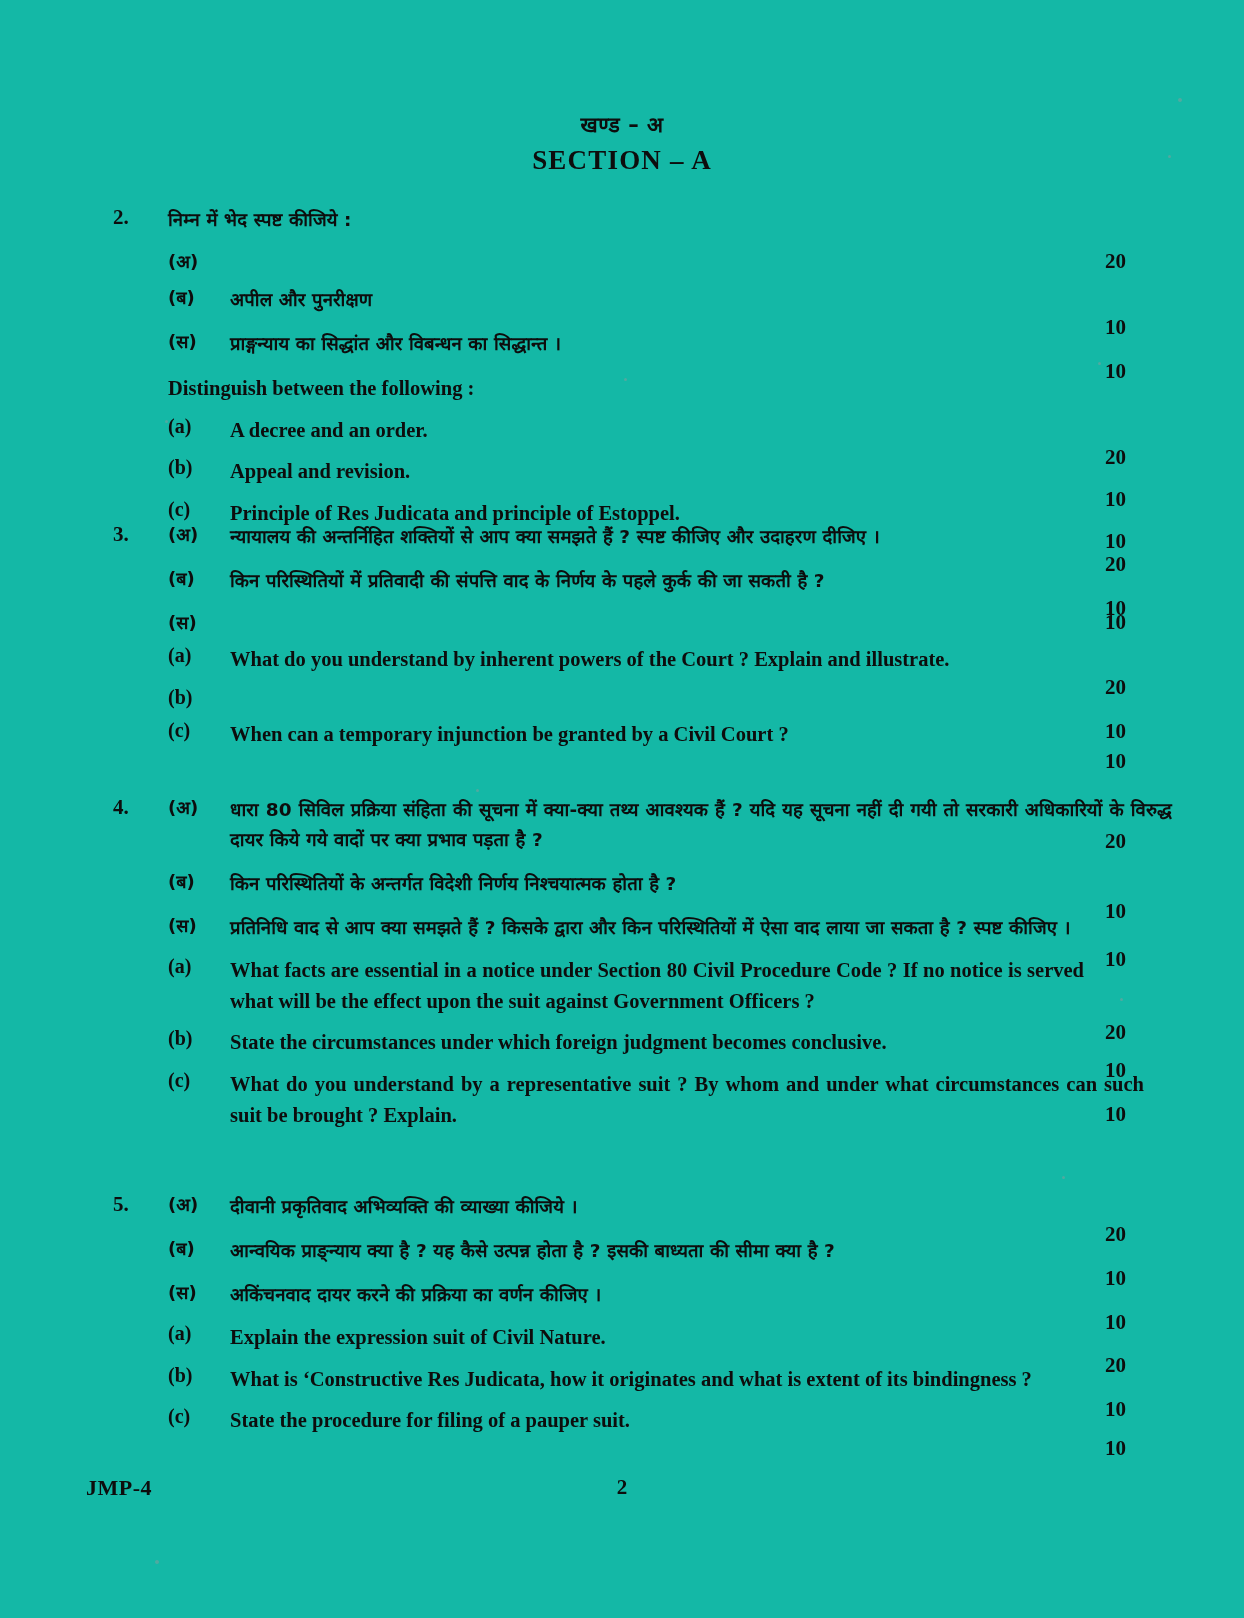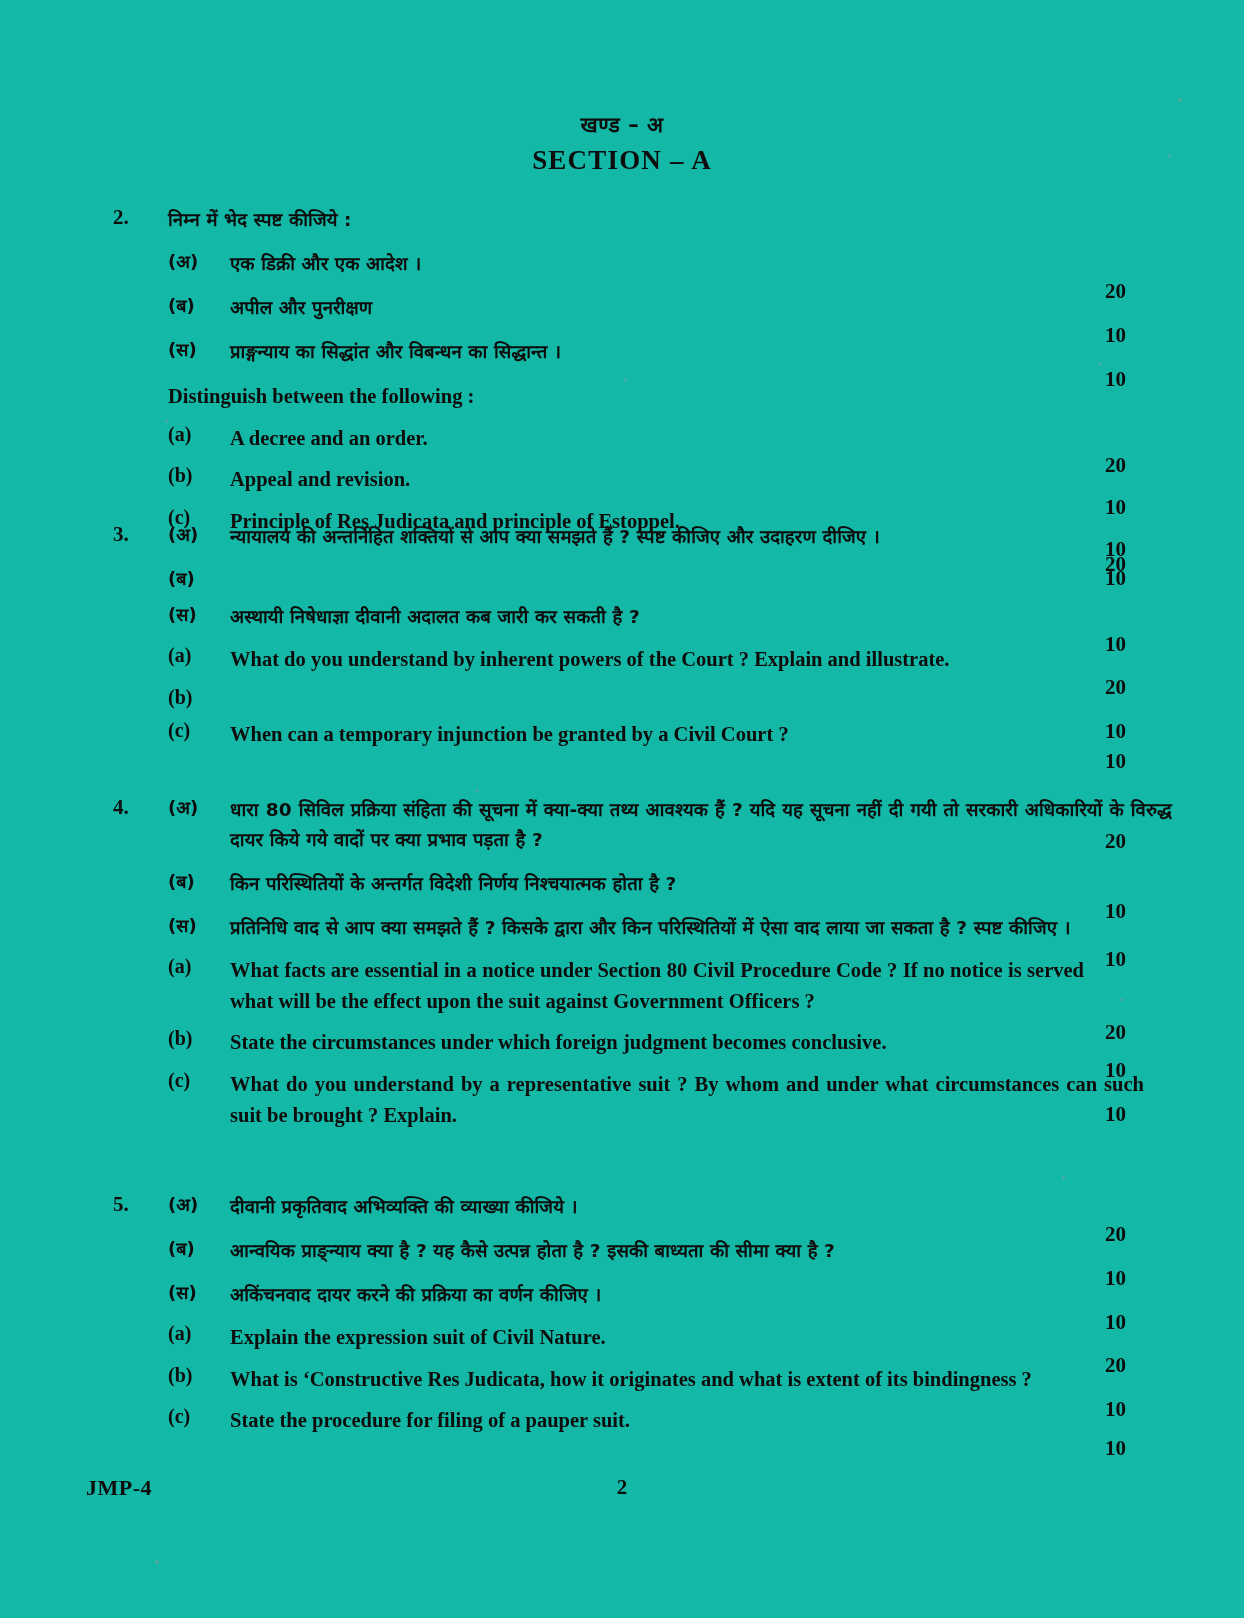--- a/index.html
+++ b/index.html
@@ -148,21 +148,20 @@
     <div class="en">SECTION – A</div>
   </div>
 
   <div class="qblock" style="top:205px;">
     <div class="qrow">
       <span class="qnum">2.</span>
       <span class="qtext hi noindent nojust">निम्न में भेद स्पष्ट कीजिये :</span>
     </div>
     <div class="qrow" style="margin-top:14px;">
       <span class="qlabel hi">(अ)</span>
-      <span class="qtext hi nojust">एक डिक्री और एक आदेश ।</span>
       <span class="marks">20</span>
     </div>
     <div class="qrow" style="margin-top:14px;">
       <span class="qlabel hi">(ब)</span>
       <span class="qtext hi nojust">अपील और पुनरीक्षण</span>
       <span class="marks">10</span>
     </div>
     <div class="qrow" style="margin-top:14px;">
       <span class="qlabel hi">(स)</span>
       <span class="qtext hi nojust">प्राङ्गन्याय का सिद्धांत और विबन्धन का सिद्धान्त ।</span>
@@ -190,25 +189,25 @@
 
   <div class="qblock" style="top:522px;">
     <div class="qrow">
       <span class="qnum">3.</span>
       <span class="qlabel hi">(अ)</span>
       <span class="qtext hi nojust">न्यायालय की अन्तर्निहित शक्तियों से आप क्या समझते हैं ? स्पष्ट कीजिए और उदाहरण दीजिए ।</span>
       <span class="marks">20</span>
     </div>
     <div class="qrow" style="margin-top:14px;">
       <span class="qlabel hi">(ब)</span>
+      <span class="qtext hi nojust">किन परिस्थितियों में प्रतिवादी की संपत्ति वाद के निर्णय के पहले कुर्क की जा सकती है ?</span>
       <span class="marks">10</span>
     </div>
     <div class="qrow" style="margin-top:14px;">
       <span class="qlabel hi">(स)</span>
-      <span class="qtext hi nojust">अस्थायी निषेधाज्ञा दीवानी अदालत कब जारी कर सकती है ?</span>
       <span class="marks">10</span>
     </div>
     <div class="qrow" style="margin-top:12px;">
       <span class="qlabel">(a)</span>
       <span class="qtext nojust" style="margin-right:160px;">What do you understand by inherent powers of the Court ? Explain and illustrate.</span>
       <span class="marks">20</span>
     </div>
     <div class="qrow" style="margin-top:11px;">
       <span class="qlabel">(b)</span>
       <span class="marks" style="top:33px;">10</span>

